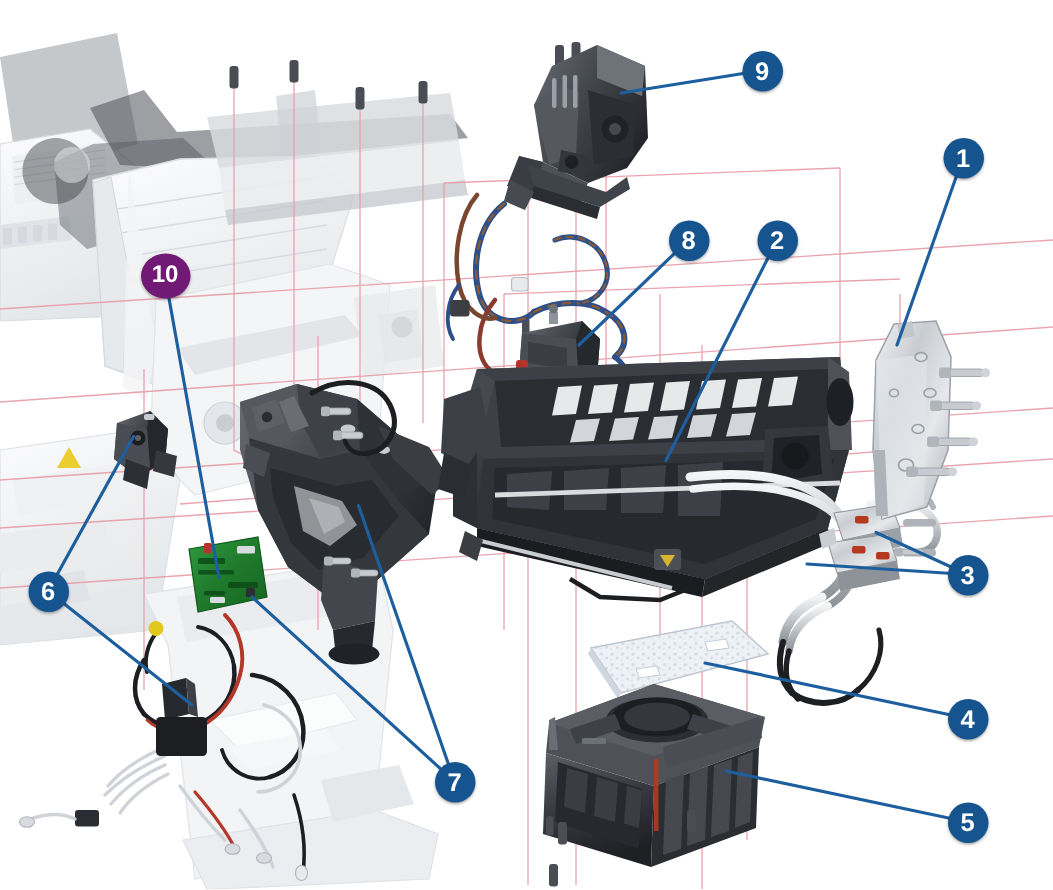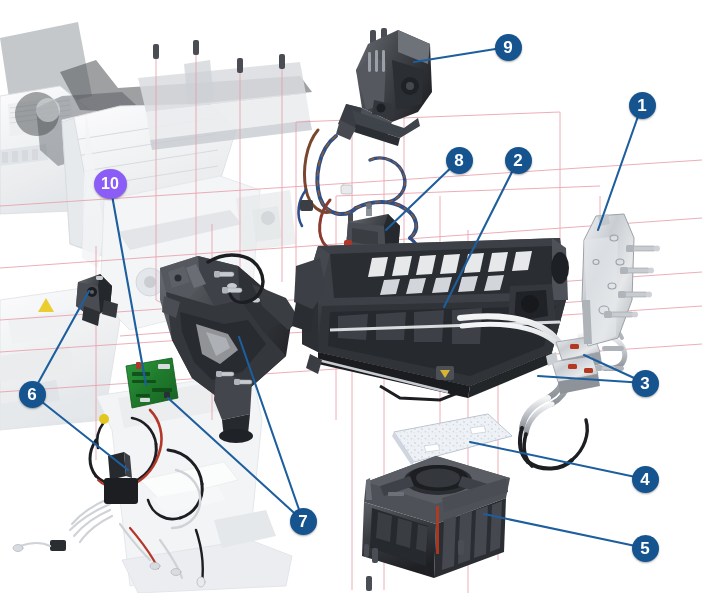--- a/index.html
+++ b/index.html
@@ -522,16 +522,16 @@
   <div id="callout-layer">
       <div class="callout c-sm" title="service-station-mounting-bracket" style="background: rgb(22, 84, 143); left: 628.5px; top: 91.5px;">1</div>
       <div class="callout c-sm" title="service-station-assembly" style="background: rgb(22, 84, 143); left: 504.5px; top: 146.5px;">2</div>
       <div class="callout c-sm" title="ink-tube-clamp-blocks" style="background: rgb(22, 84, 143); left: 631.5px; top: 369.5px;">3</div>
       <div class="callout c-sm" title="aerosol-filter-pad" style="background: rgb(22, 84, 143); left: 631.5px; top: 465.5px;">4</div>
       <div class="callout c-sm" title="ink-collector-container" style="background: rgb(22, 84, 143); left: 631.5px; top: 534.5px;">5</div>
       <div class="callout c-sm" title="line-sensor-and-cable-connector" style="background: rgb(22, 84, 143); left: 18.5px; top: 380.5px;">6</div>
       <div class="callout c-sm" title="drop-detector-and-service-station-housing" style="background: rgb(22, 84, 143); left: 289.5px; top: 507.5px;">7</div>
       <div class="callout c-sm" title="ink-supply-valve-module" style="background: rgb(22, 84, 143); left: 445.5px; top: 146.5px;">8</div>
       <div class="callout c-sm" title="carriage-drive-assembly" style="background: rgb(22, 84, 143); left: 494.5px; top: 33.5px;">9</div>
-      <div class="callout c-wd" title="service-station-pca-board" style="background: #8b5cf6; left: 93.5px; top: 169px;">10</div>
+      <div class="callout c-wd" title="service-station-pca-board" style="background: #701a75; left: 93.5px; top: 169px;">10</div>
     </div>
 
 </div>
 
 </body></html>

